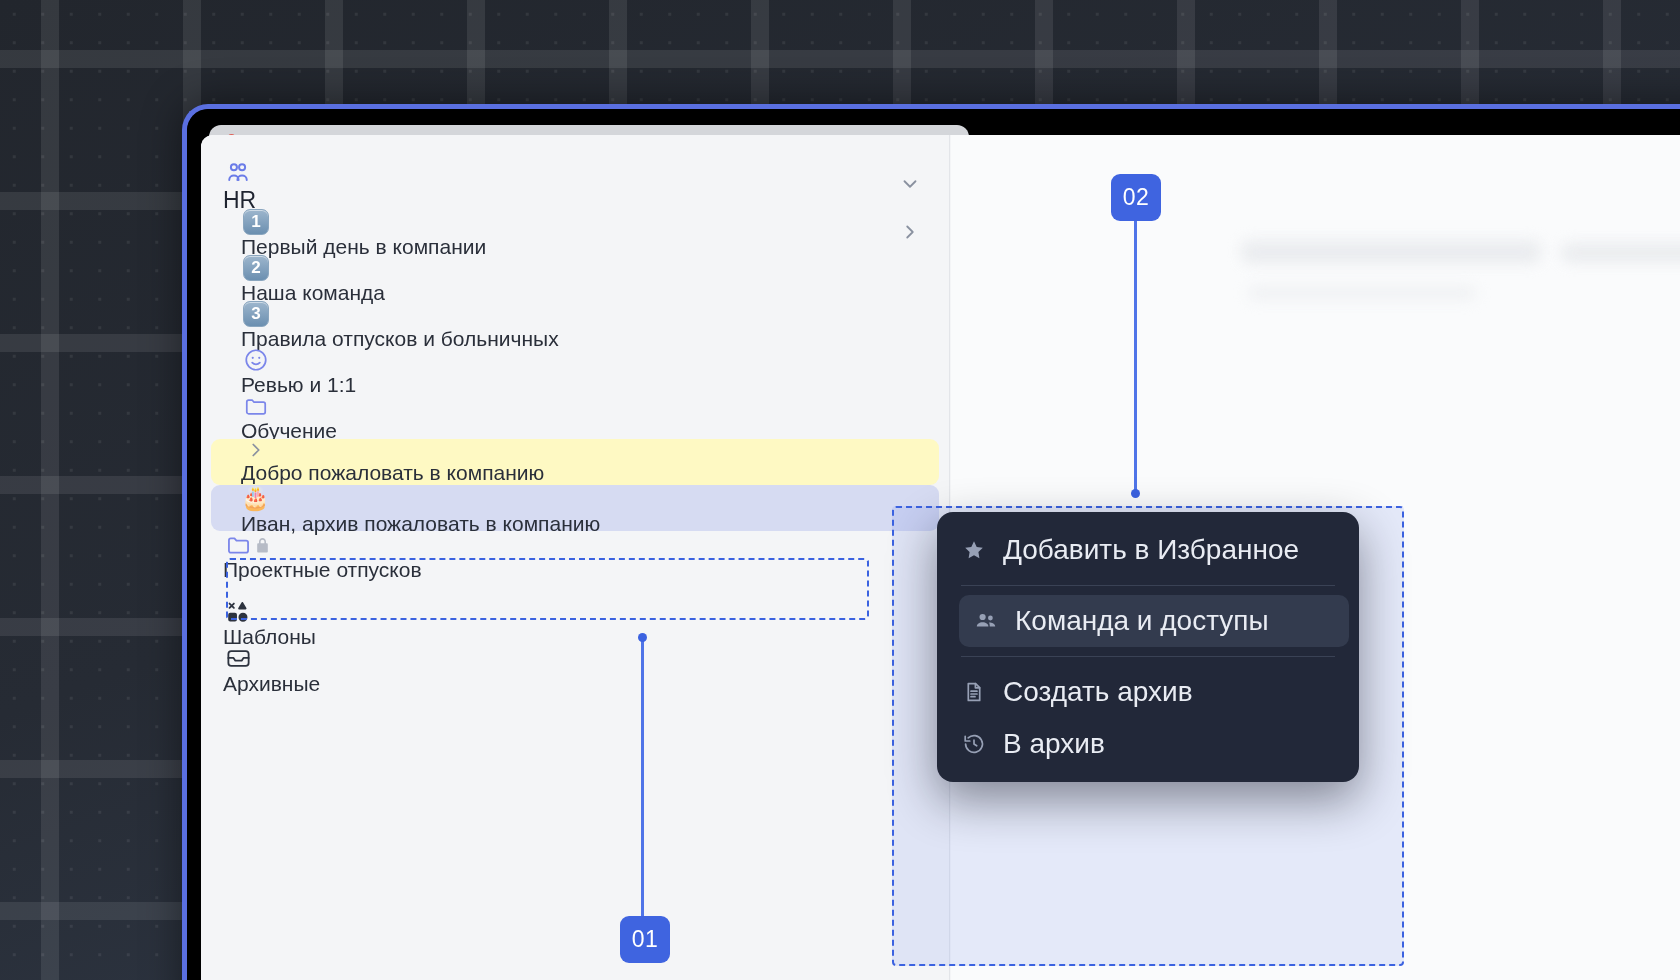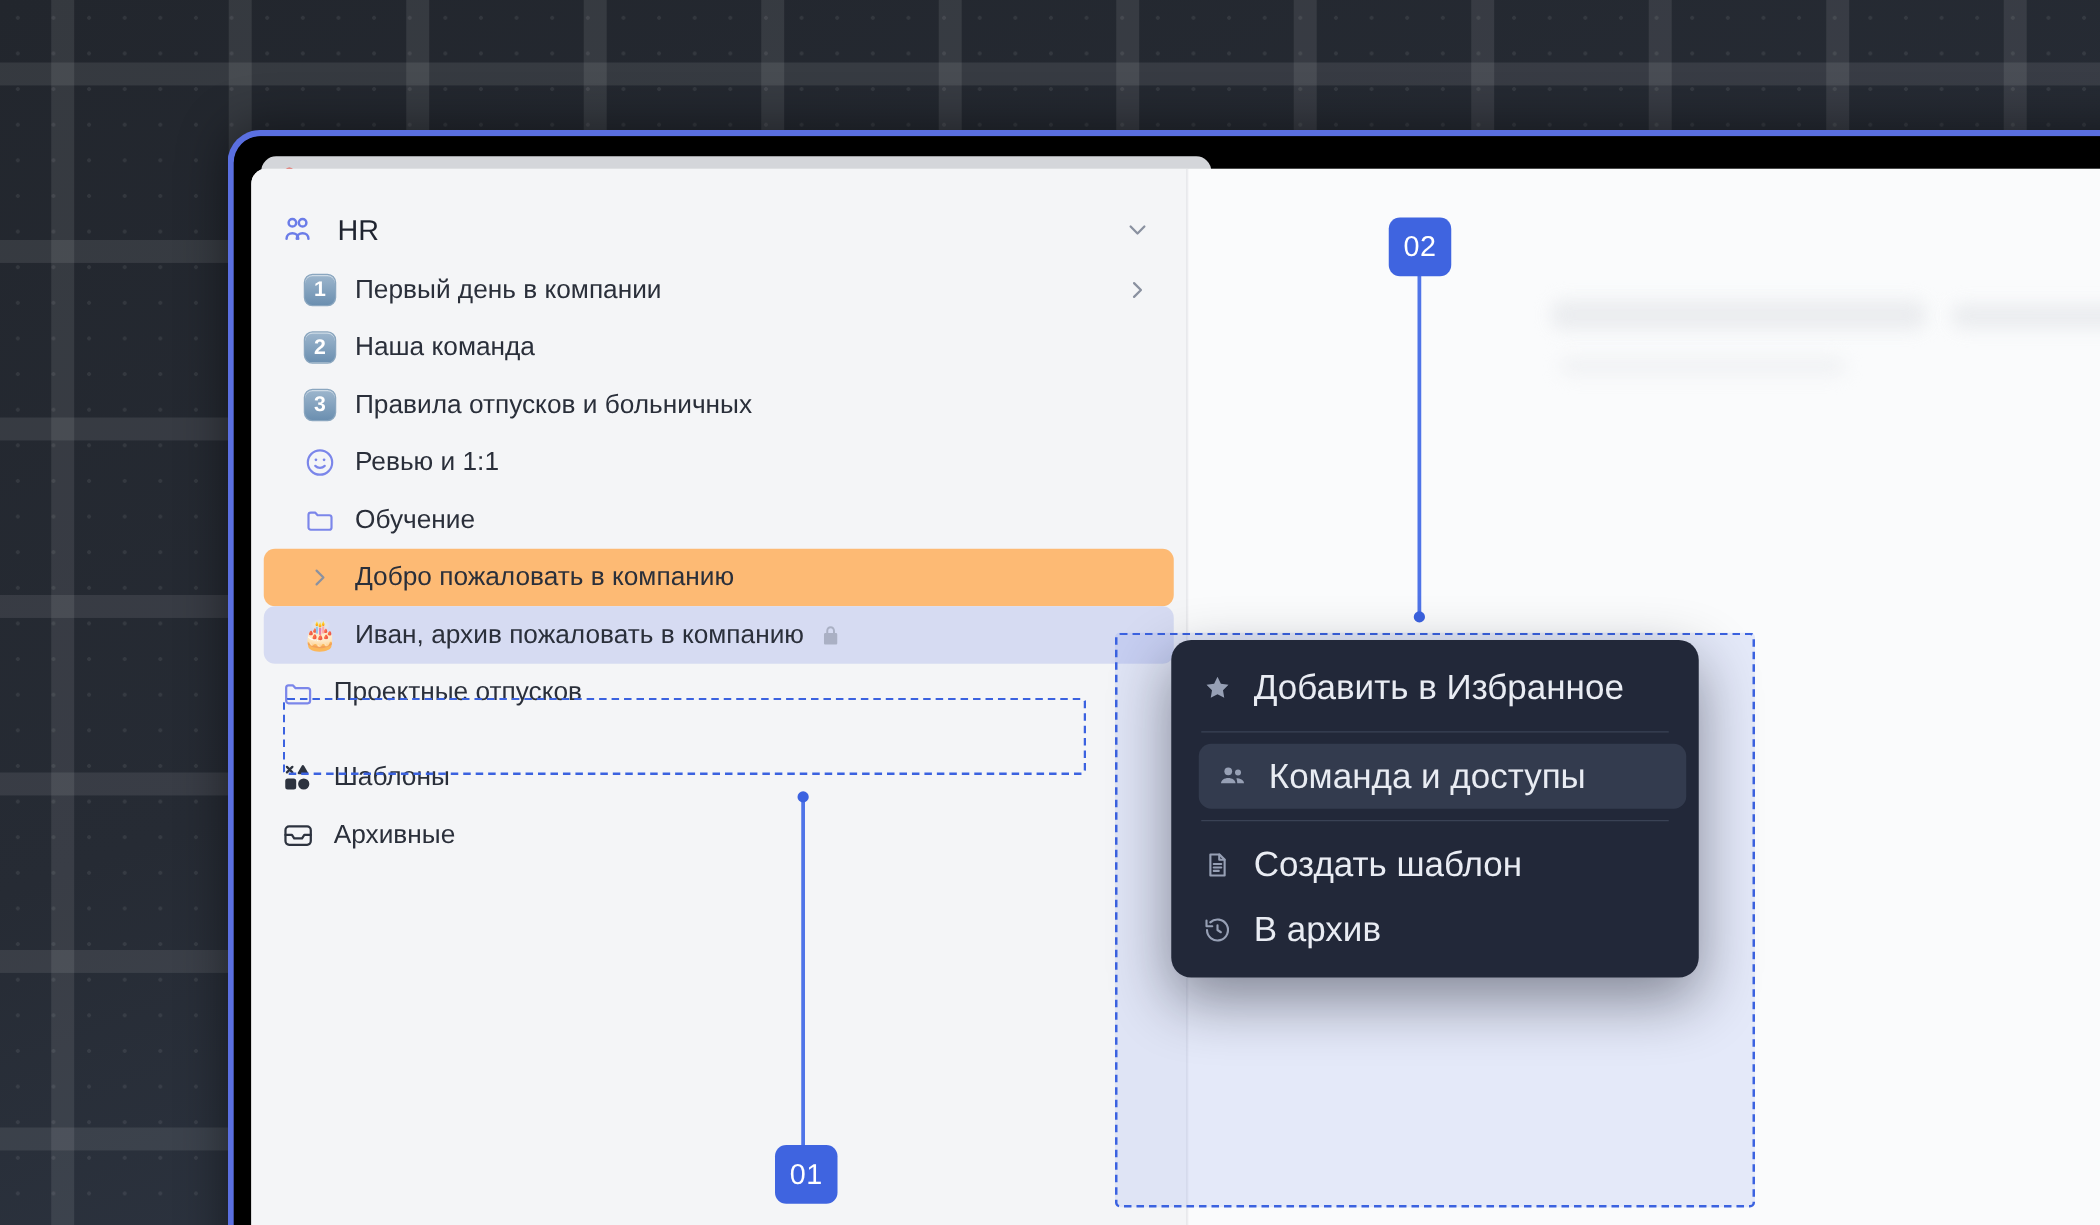--- a/index.html
+++ b/index.html
@@ -106,28 +106,28 @@
     left: 0; top: 0;
     width: 749px;
     height: 100%;
     background: #f4f5f7;
     border-right: 1px solid #e3e5e9;
   }
 
   .row {
     position: relative;
     display: flex;
-    align-items: center;
     height: 46px;
     margin: 0 10px;
     padding: 0 12px;
     border-radius: 9px;
     color: #2a2f3a;
     font-size: 21px;
     white-space: nowrap;
+    flex-direction: column;
   }
 
   .row .ico {
     flex: 0 0 auto;
     width: 30px;
     display: flex;
     align-items: center;
     justify-content: center;
     margin-right: 14px;
   }
@@ -169,21 +169,21 @@
 
   .row-chevron-right {
     position: absolute;
     right: 18px;
     top: 50%;
     transform: translateY(-50%);
   }
 
   
   #row-welcome {
-    background: #fdba74;
+    background: #fef9c3;
   }
   #row-welcome .ico { margin-right: 13px; }
 
   
   #row-ivan {
     background: #d6dbf2;
   }
   #row-ivan .emoji { font-size: 23px; }
   #lock-icon { margin-left: 12px; opacity: .6; }
 
@@ -518,21 +518,21 @@
     <div class="mi-sep"></div>
 
     <div class="mi">
       <span class="mico">
         <svg width="24" height="24" viewBox="0 0 24 24" fill="none" stroke="#97a0b5" stroke-width="1.7" stroke-linecap="round" stroke-linejoin="round">
           <path d="M6.3 3.6h7.3l4.1 4.1v12.7H6.3z"></path>
           <path d="M13.4 3.6v4.2h4.2"></path>
           <path d="M9 11.2h6M9 14h6M9 16.7h4"></path>
         </svg>
       </span>
-      <span>Создать шаблон</span>
+      <span>Создать архив</span>
     </div>
 
 
     <div class="mi">
       <span class="mico">
         <svg width="24" height="24" viewBox="0 0 24 24" fill="none" stroke="#97a0b5" stroke-width="1.7" stroke-linecap="round" stroke-linejoin="round">
           <path d="M3.6 12a8.4 8.4 0 1 0 2.6-6.1"></path>
           <polyline points="3.2 4.4 3.2 9 7.8 9"></polyline>
           <path d="M12 8.2V12l2.7 1.8"></path>
         </svg>

